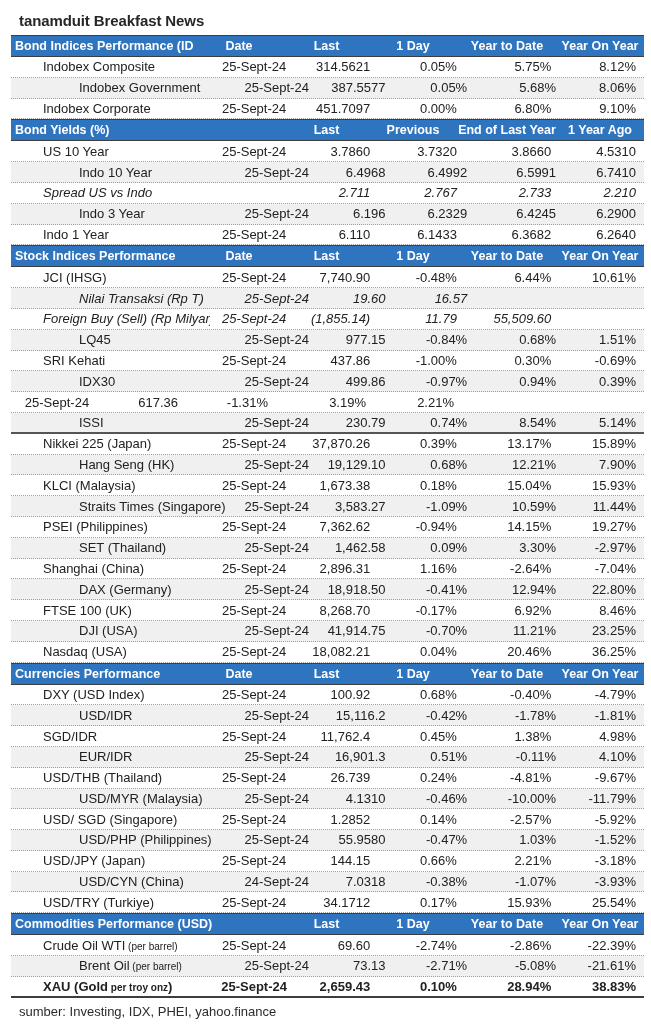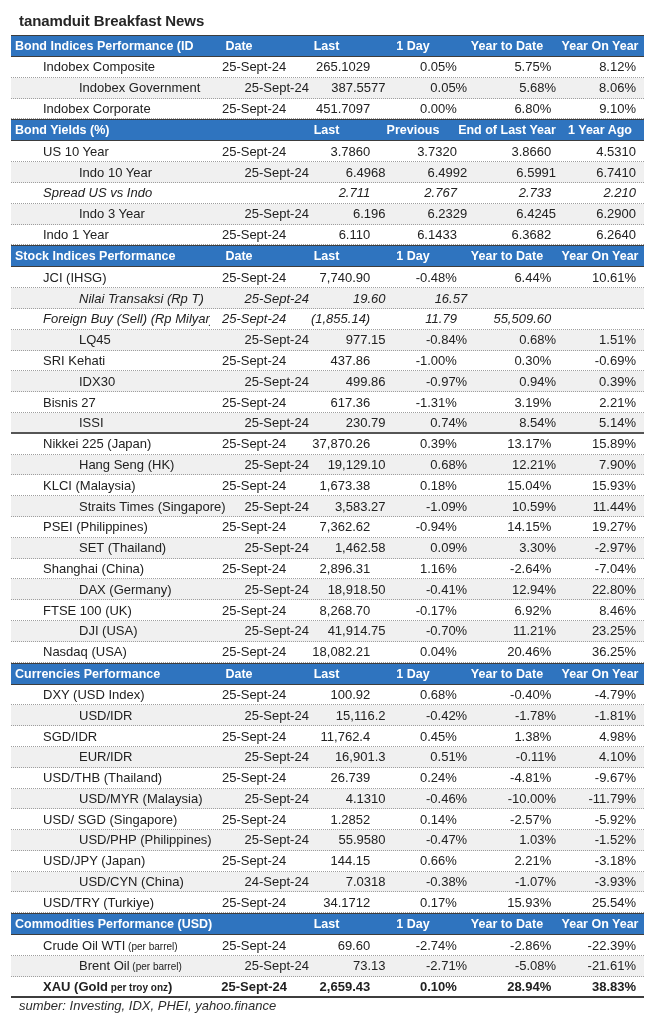--- a/index.html
+++ b/index.html
@@ -30,41 +30,41 @@
   .row.it { font-style:italic;justify-content:space-between; }
   .row.divider { border-bottom:2px solid #555555; }
   .section:last-child .row:last-child { border-bottom:2px solid var(--dark-border,#3d3d3d);font-weight:bold; }
   .c { white-space:nowrap; overflow:hidden; }
   .c.name { width:182px; padding-left:8px;margin-left:24px; }
   .c.date { width:92px; text-align:center; }
   .c.num  { text-align:right; padding-right:8px; }
   .c.num.w-last{ width:83px; } .c.num.w-day{ width:90px; }
   .c.num.w-ytd{ width:98px; } .c.num.w-yoy{ width:88px; }
   .small-note { font-size:10px; }
-  .footer { font-size:13px; font-style:italic; color:#2b2b2b; padding-left:8px; }
+  .footer { font-size:13px; color:#2b2b2b; padding-left:8px; margin-top:6px; }
 </style>
 </head>
 <body>
 
 <div class="page">
   <div class="title">tanamduit Breakfast News</div>
   <div class="report" id="report">
       <div class="section">
         <div class="sec-head">
           <div class="c hname w-name">Bond Indices Performance (IDR)</div>
           <div class="c ctr w-date">Date</div>
           <div class="c ctr w-last">Last</div>
           <div class="c ctr w-day">1 Day</div>
           <div class="c ctr w-ytd">Year to Date</div>
           <div class="c ctr w-yoy">Year On Year</div>
         </div>
         <div class="row">
           <div class="c name"><span>Indobex Composite</span></div>
           <div class="c date">25-Sept-24</div>
-          <div class="c num w-last">265.1029</div>
+          <div class="c num w-last">314.5621</div>
           <div class="c num w-day">0.05%</div>
           <div class="c num w-ytd">5.75%</div>
           <div class="c num w-yoy">8.12%</div>
         </div>
         <div class="row stripe">
           <div class="c name"><span>Indobex Government</span></div>
           <div class="c date">25-Sept-24</div>
           <div class="c num w-last">387.5577</div>
           <div class="c num w-day">0.05%</div>
           <div class="c num w-ytd">5.68%</div>
@@ -179,21 +179,20 @@
         </div>
         <div class="row stripe">
           <div class="c name"><span>IDX30</span></div>
           <div class="c date">25-Sept-24</div>
           <div class="c num w-last">499.86</div>
           <div class="c num w-day">-0.97%</div>
           <div class="c num w-ytd">0.94%</div>
           <div class="c num w-yoy">0.39%</div>
         </div>
         <div class="row">
-          <div class="c name"><span>Bisnis 27</span></div>
           <div class="c date">25-Sept-24</div>
           <div class="c num w-last">617.36</div>
           <div class="c num w-day">-1.31%</div>
           <div class="c num w-ytd">3.19%</div>
           <div class="c num w-yoy">2.21%</div>
         </div>
         <div class="row stripe divider">
           <div class="c name"><span>ISSI</span></div>
           <div class="c date">25-Sept-24</div>
           <div class="c num w-last">230.79</div>

